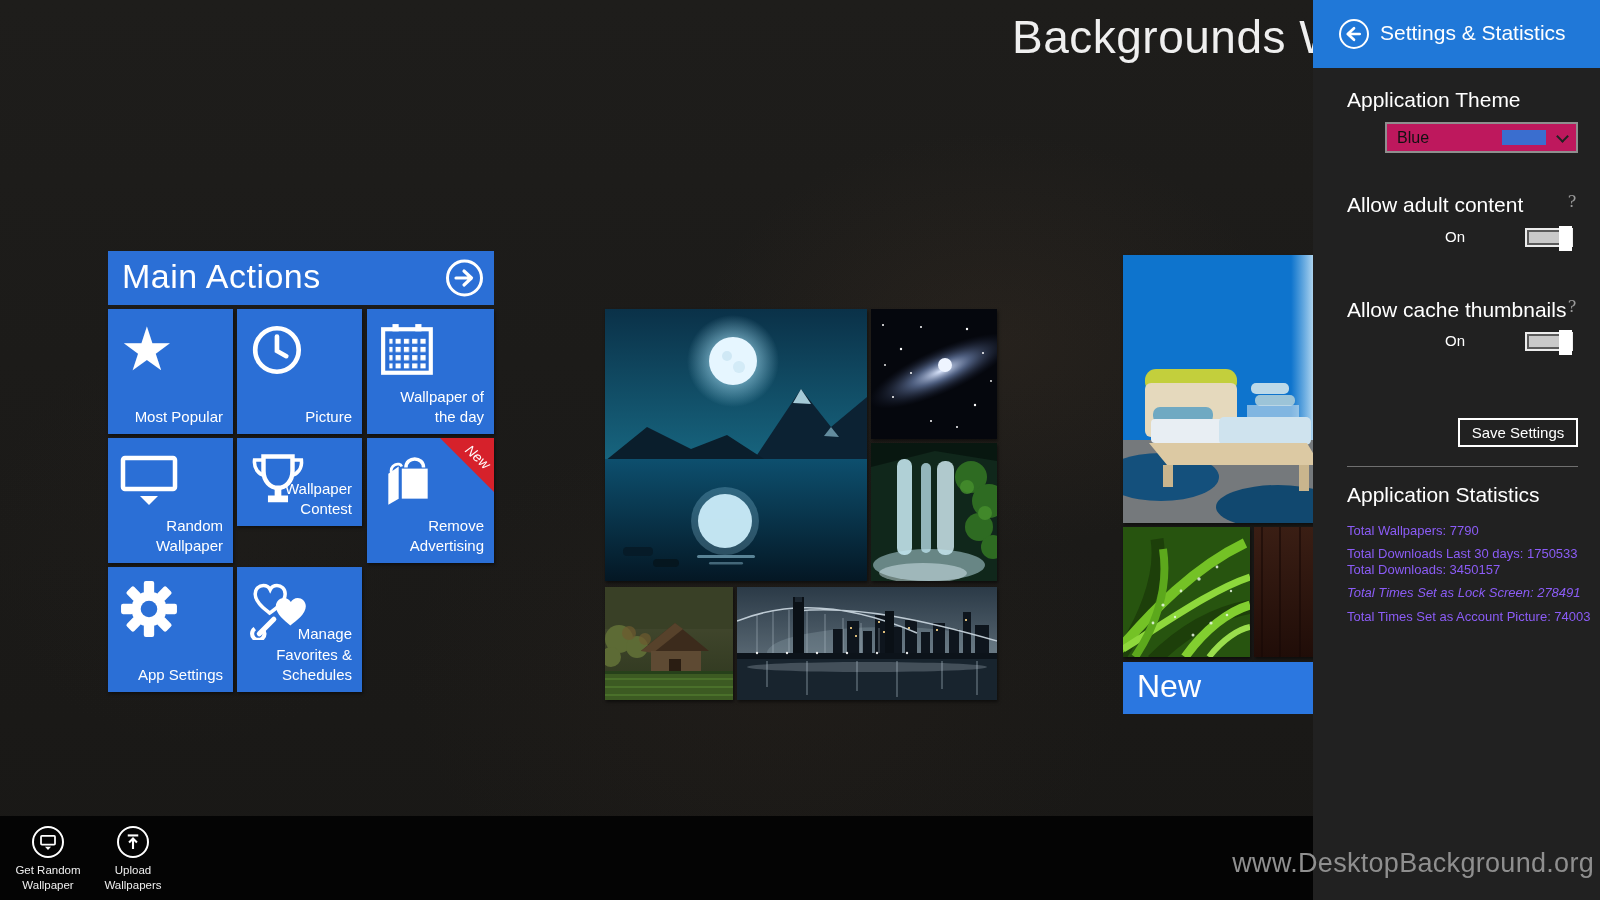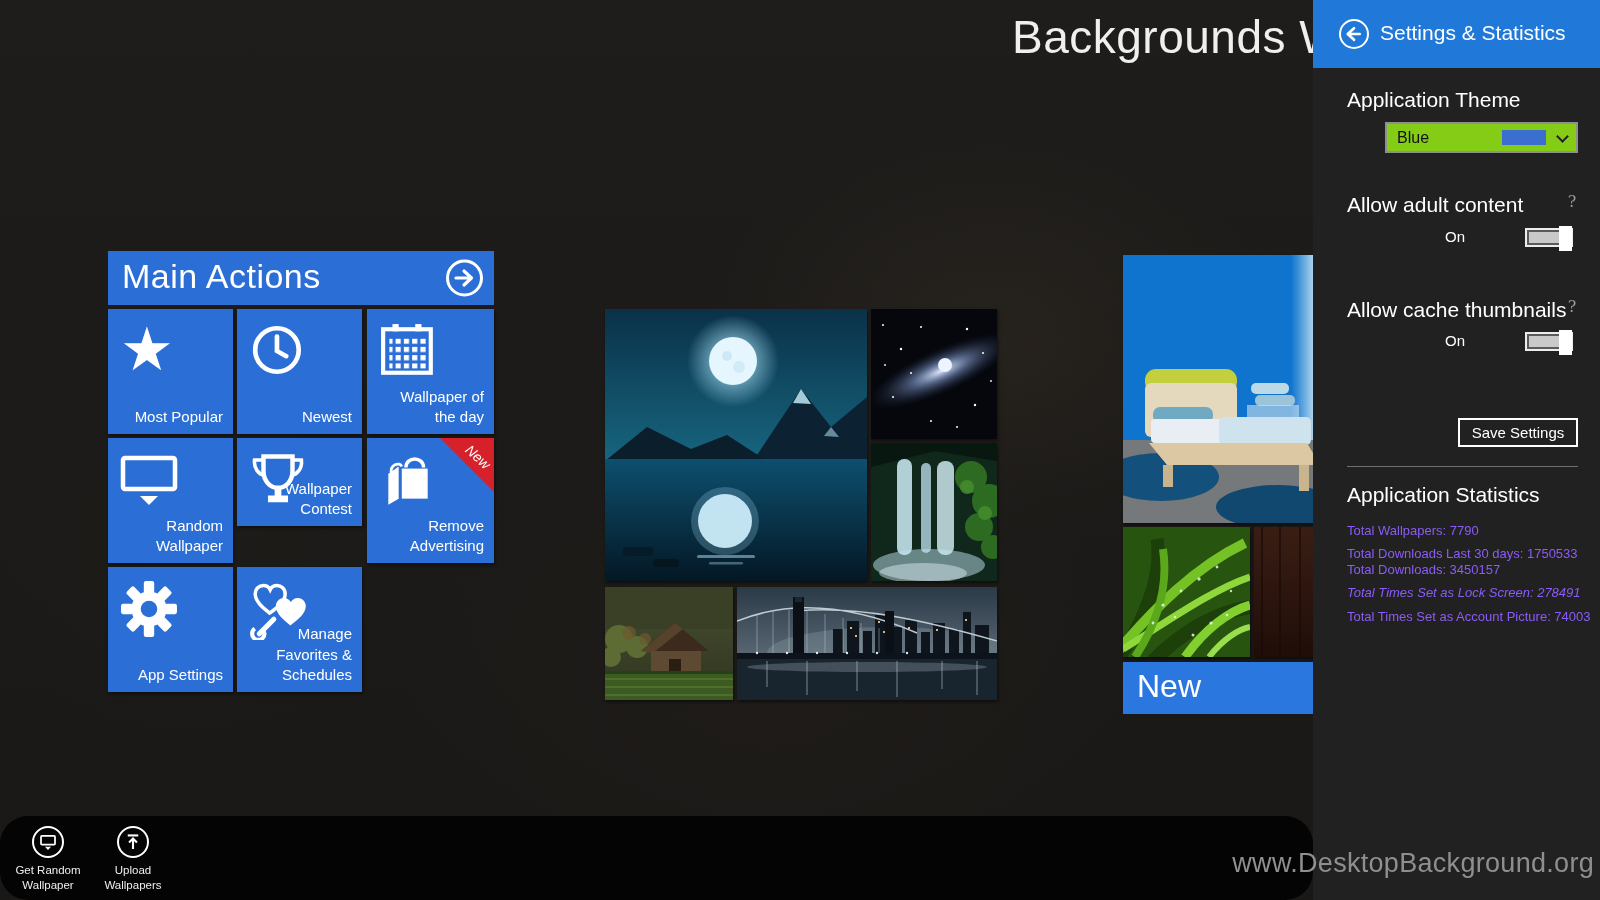--- a/index.html
+++ b/index.html
@@ -45,38 +45,38 @@
   #panel-header { position:absolute; left:0; top:0; width:287px; height:68px; background:#2078d8; }
   .backcircle { position:absolute; left:26px; top:19px; width:30px; height:30px;
                 border:2.5px solid #fff; border-radius:50%; }
   .backcircle svg { position:absolute; inset:0; }
   #panel-title { position:absolute; left:67px; top:0; line-height:66px; color:#fff;
                  font-size:21px; font-weight:400; }
   .p-label { position:absolute; left:34px; color:#fff; font-size:21px; font-weight:400; }
   .help-q { position:absolute; left:249px; width:20px; text-align:center; color:#9a9a9a;
             font-size:16px; font-family:"DejaVu Serif",serif; }
   .dropdown { position:absolute; left:72px; top:122px; width:193px; height:31px;
-              background:#84cc16; border:2px solid #8f8f8f; }
+              background:#be185d; border:2px solid #8f8f8f; }
   .dropdown .dd-text { position:absolute; left:10px; top:0; line-height:27px; color:#111;
                        font-size:16px; }
   .dd-swatch { position:absolute; left:115px; top:6px; width:44px; height:15px; background:#3a6ecf; }
   .dd-chev { position:absolute; right:9px; top:8px; width:9px; height:9px;
              border-right:2.5px solid #222; border-bottom:2.5px solid #222; transform:rotate(45deg); }
   .onrow-label { position:absolute; color:#fff; font-size:15px; }
   .toggle { position:absolute; left:214px; width:44px; height:15px; background:#c9c9c9;
             border:2px solid #5a5a5a; outline:2px solid #ececec; }
   .toggle .thumbk { position:absolute; right:-3px; top:-6px; width:13px; height:25px; background:#fff; }
   .save-btn { position:absolute; left:145px; top:418px; width:120px; height:29px;
               background:transparent; border:2px solid #fff; color:#fff; font-size:15px;
               font-family:inherit; line-height:25px; }
   .divider { position:absolute; left:34px; top:466px; width:231px; height:1px; background:#6f6f6f; }
   .stat { position:absolute; left:34px; color:#8b5cf6; font-size:13px; }
 
   
-  #appbar { position:absolute; left:0; top:816px; width:1313px; height:84px; background:#040404;border-radius:28px; }
+  #appbar { position:absolute; left:0; top:816px; width:1313px; height:84px; background:#040404; }
   .ab-btn { position:absolute; top:10px; width:86px; text-align:center; color:#efefef; }
   .ab-circle { position:relative; margin:0 auto; width:32px; height:32px;
                border:2px solid #fff; border-radius:50%; }
   .ab-circle svg { position:absolute; inset:0; }
   .ab-label { margin-top:5px; font-size:11.5px; line-height:1.3; }
 
   .watermark { position:absolute; right:6px; top:848px; color:#8f8f8f; font-size:27px;
                letter-spacing:.3px; }
 
   
@@ -105,21 +105,21 @@
     <div class="ticon glyph">★</div>
     <div class="tlabel">Most Popular</div>
   </div>
   <div class="tile" style="left:237px;top:309px;width:125px;height:125px;">
     <div class="ticon">
       <svg viewBox="0 0 56 56">
           <circle cx="27" cy="27" r="21" fill="none" stroke="#fff" stroke-width="4.5"></circle>
           <path d="M27 14 V28 L36 33" fill="none" stroke="#fff" stroke-width="4.5" stroke-linecap="round"></path>
         </svg>
     </div>
-    <div class="tlabel">Newest</div>
+    <div class="tlabel">Picture</div>
   </div>
   <div class="tile" style="left:367px;top:309px;width:127px;height:125px;">
     <div class="ticon">
       <svg viewBox="0 0 56 56">
         <defs>
             <pattern id="calp" width="8" height="8" patternUnits="userSpaceOnUse">
               <rect width="5" height="5" fill="#fff"></rect>
             </pattern>
           </defs>
         <rect x="4" y="7" width="46" height="42" fill="none" stroke="#fff" stroke-width="4"></rect>

